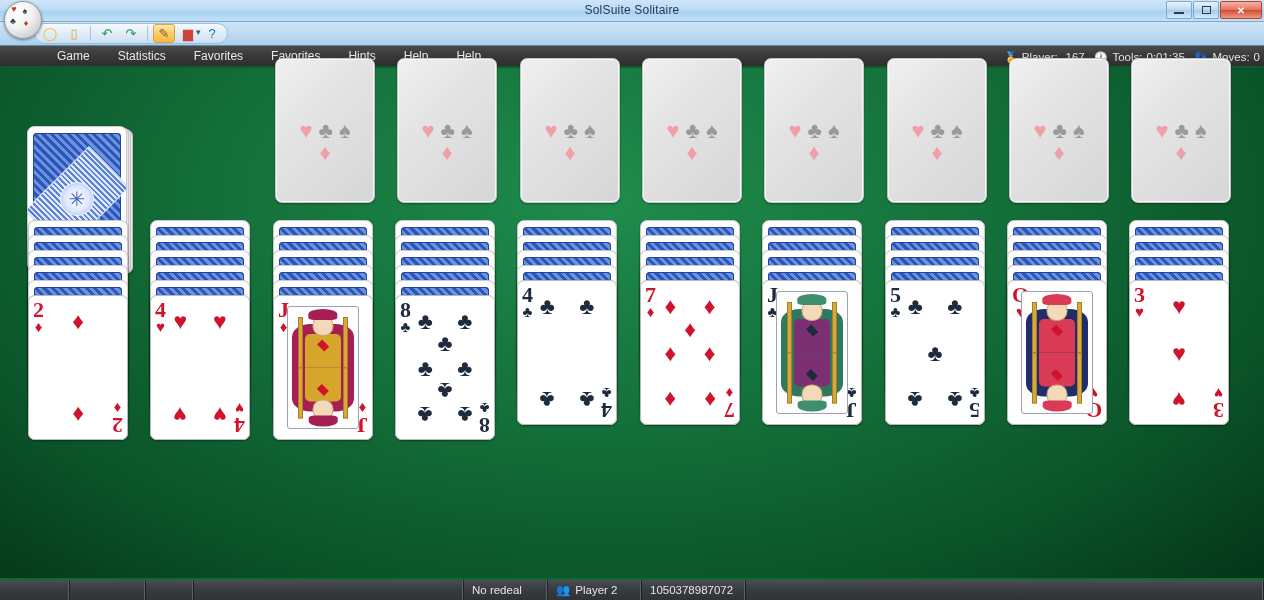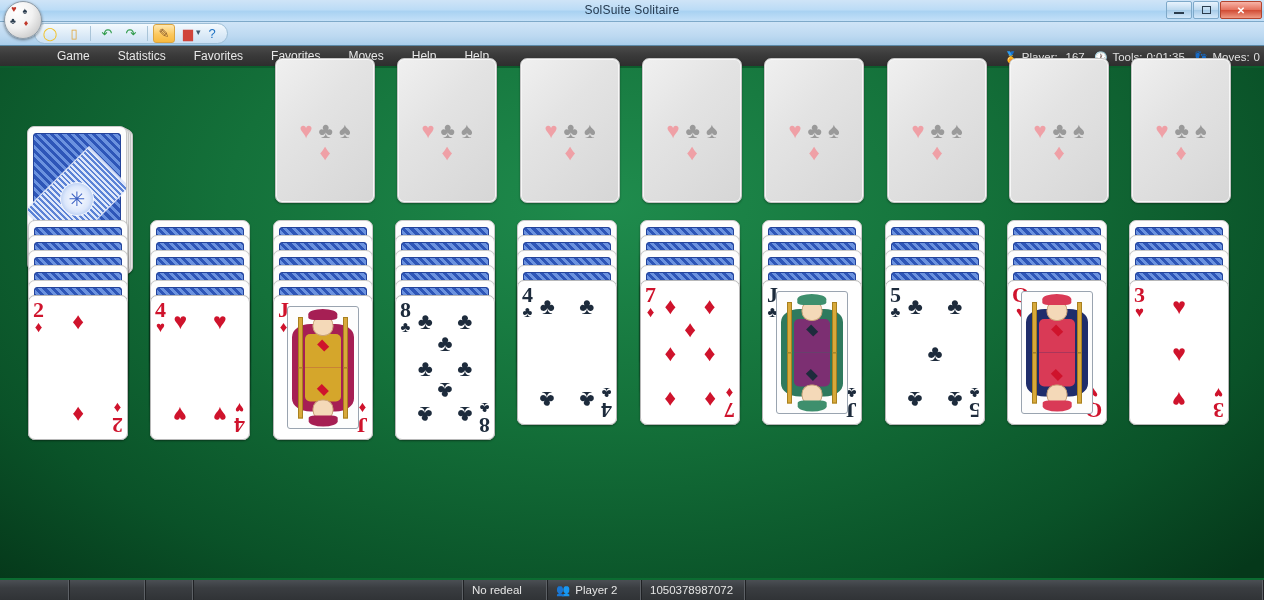--- a/index.html
+++ b/index.html
@@ -255,21 +255,21 @@
   <span class="pip" style="left:20px;top:9px;color:#2c3e50;">♠</span>
   <span class="pip" style="left:8px;top:19px;color:#2c3e50;">♣</span>
   <span class="pip" style="left:21px;top:21px;color:#c0392b;">♦</span>
 </div>
 
 <div id="menubar">
   <div class="menuitem">Game</div>
   <div class="menuitem">Statistics</div>
   <div class="menuitem">Favorites</div>
   <div class="menuitem">Favorites</div>
-  <div class="menuitem">Moves</div>
+  <div class="menuitem">Hints</div>
   <div class="menuitem">Help</div>
   <div class="menuitem">Help</div>
 
   <div id="statusgroup">
     <div class="statitem">
       <span class="staticon">🏅</span>
       <span>Player:</span>
       <span>-167</span>
     </div>
     <div class="statitem">

